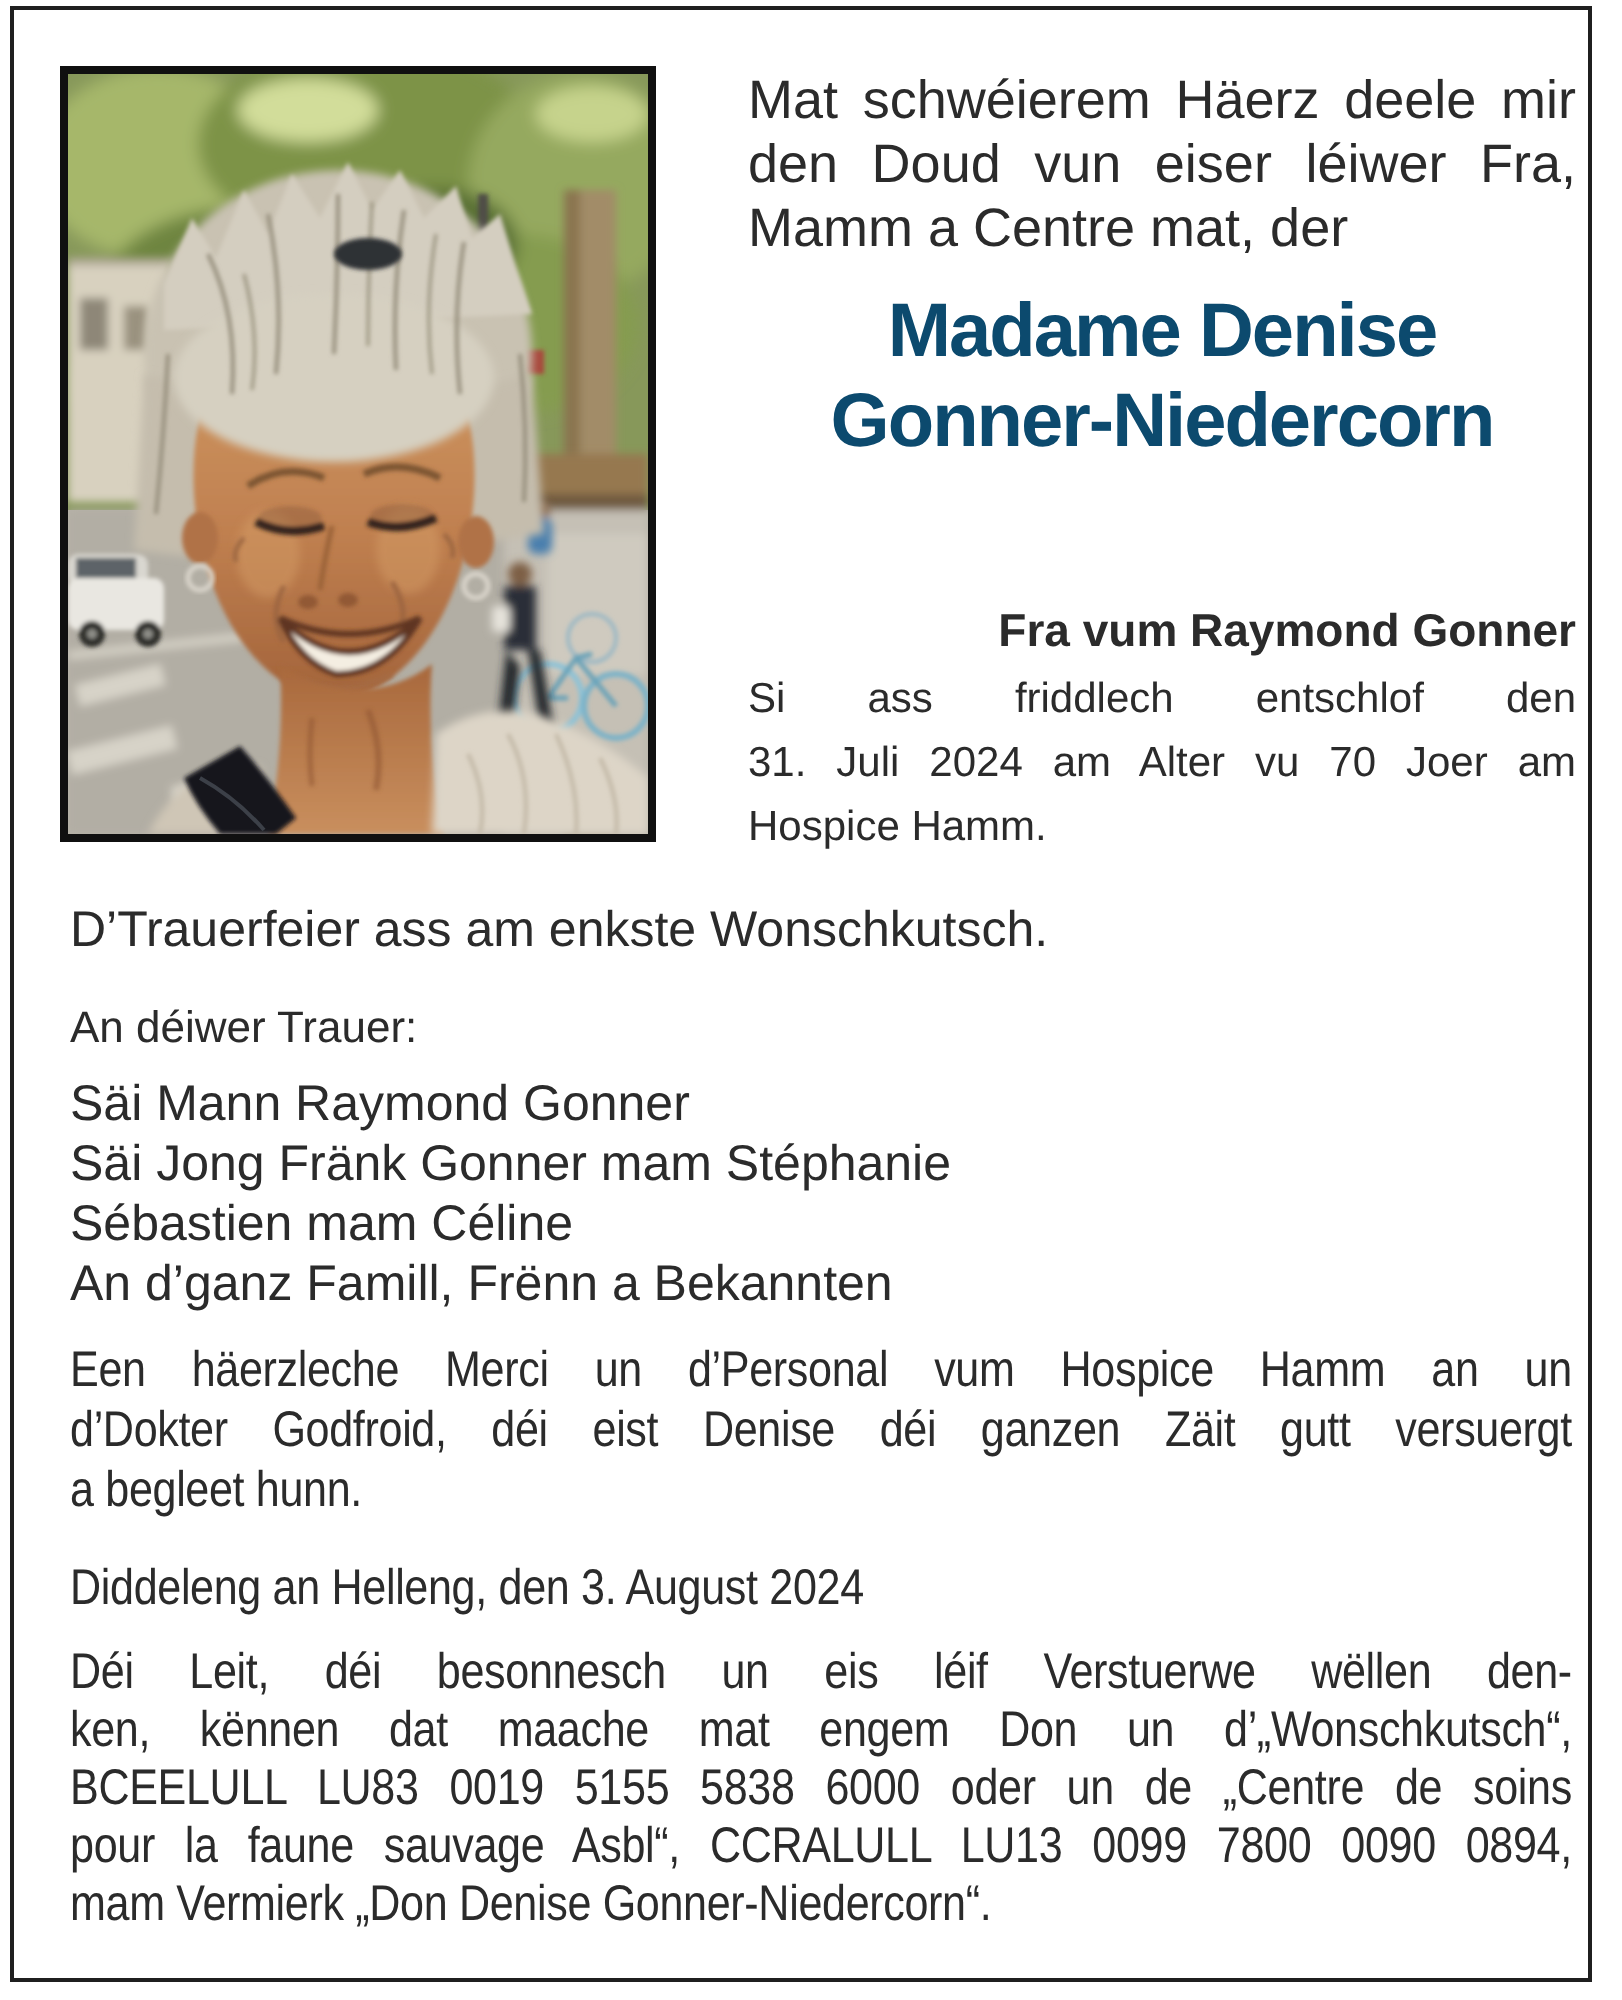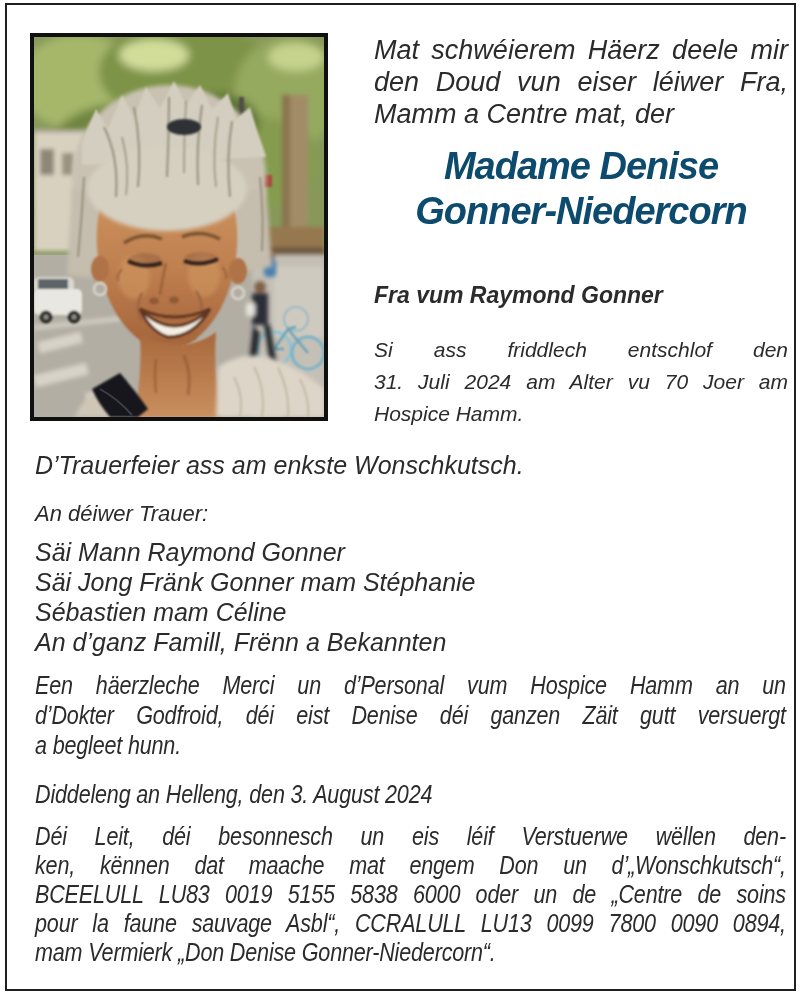--- a/index.html
+++ b/index.html
@@ -10,35 +10,35 @@
   .outer-frame {
     position:absolute; left:5px; top:3px; right:15px; bottom:9px;
     border:2px solid #1f1f1f; pointer-events:none;
   }
   .photo-frame {
     position:absolute; left:30px; top:33px; width:290px; height:380px;
     border:4px solid #101010; background:#87985a;
   }
   .photo-frame svg { display:block; }
 
-  .abs { position:absolute;font-style:italic; }
+  .abs { position:absolute; }
   .right-col { left:374px; width:414px; }
   .lower-col { left:35px;  width:751px; }
 
   .intro   { top:34px;  font-size:27px; line-height:32px; }
   .passing { top:334px; font-size:21px; line-height:32px; }
   .jl { text-align:justify; text-align-last:justify; }
   .ll { text-align:left; }
 
   .title {
     top:144px; text-align:center; font-weight:700;
     font-size:38px; line-height:45px; letter-spacing:-1px; color:#0c4a6e;
   }
   .dates    { top:250px; text-align:center; font-weight:700; font-size:23px; line-height:28px; letter-spacing:-0.3px; }
-  .relation { top:280px; text-align:left; font-weight:600; font-size:23px; line-height:30px; }
+  .relation { top:300px; text-align:right; font-weight:600; font-size:23px; line-height:30px; }
 
   .ceremony     { top:450px; font-size:25px; line-height:30px; }
   .mourn-header { top:499px; font-size:22px; line-height:30px; }
   .mourners     { top:537px; font-size:25px; line-height:30px; }
 
   
   .cond-wrap { overflow:visible; }
   .cond {
     width:116%; transform:scaleX(0.862); transform-origin:0 0;
     font-size:25px; line-height:30px; letter-spacing:-0.2px;

